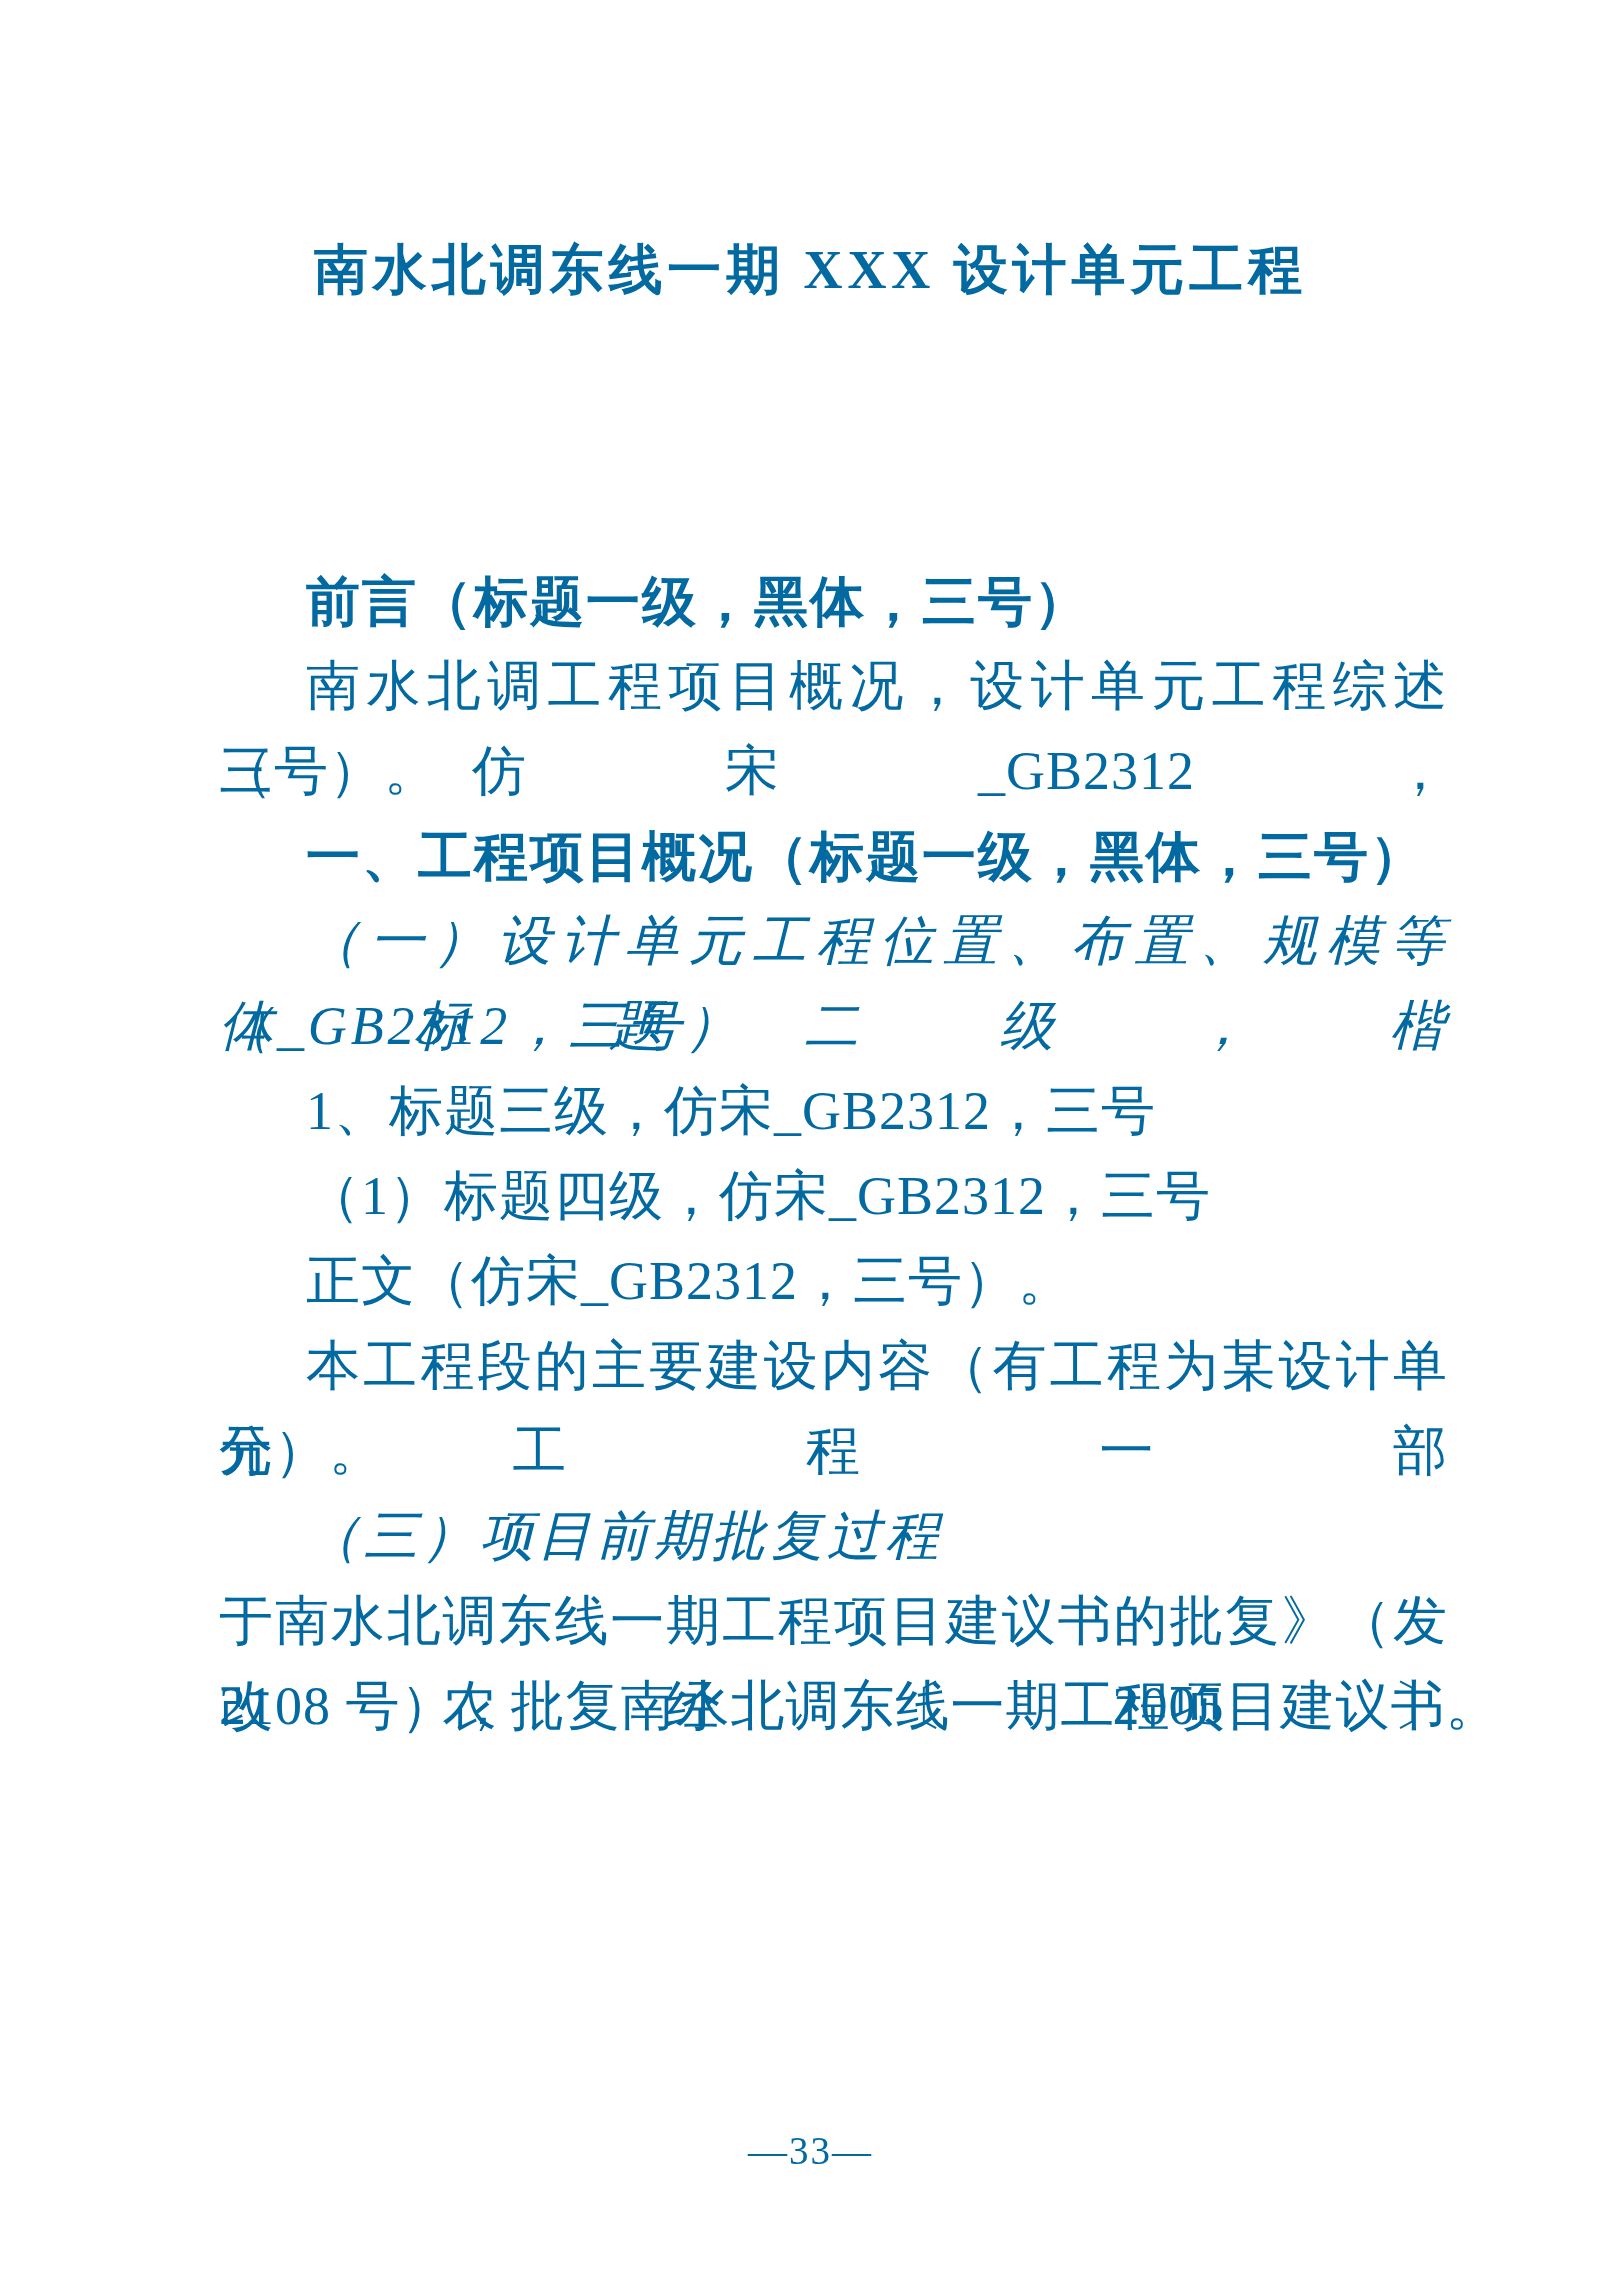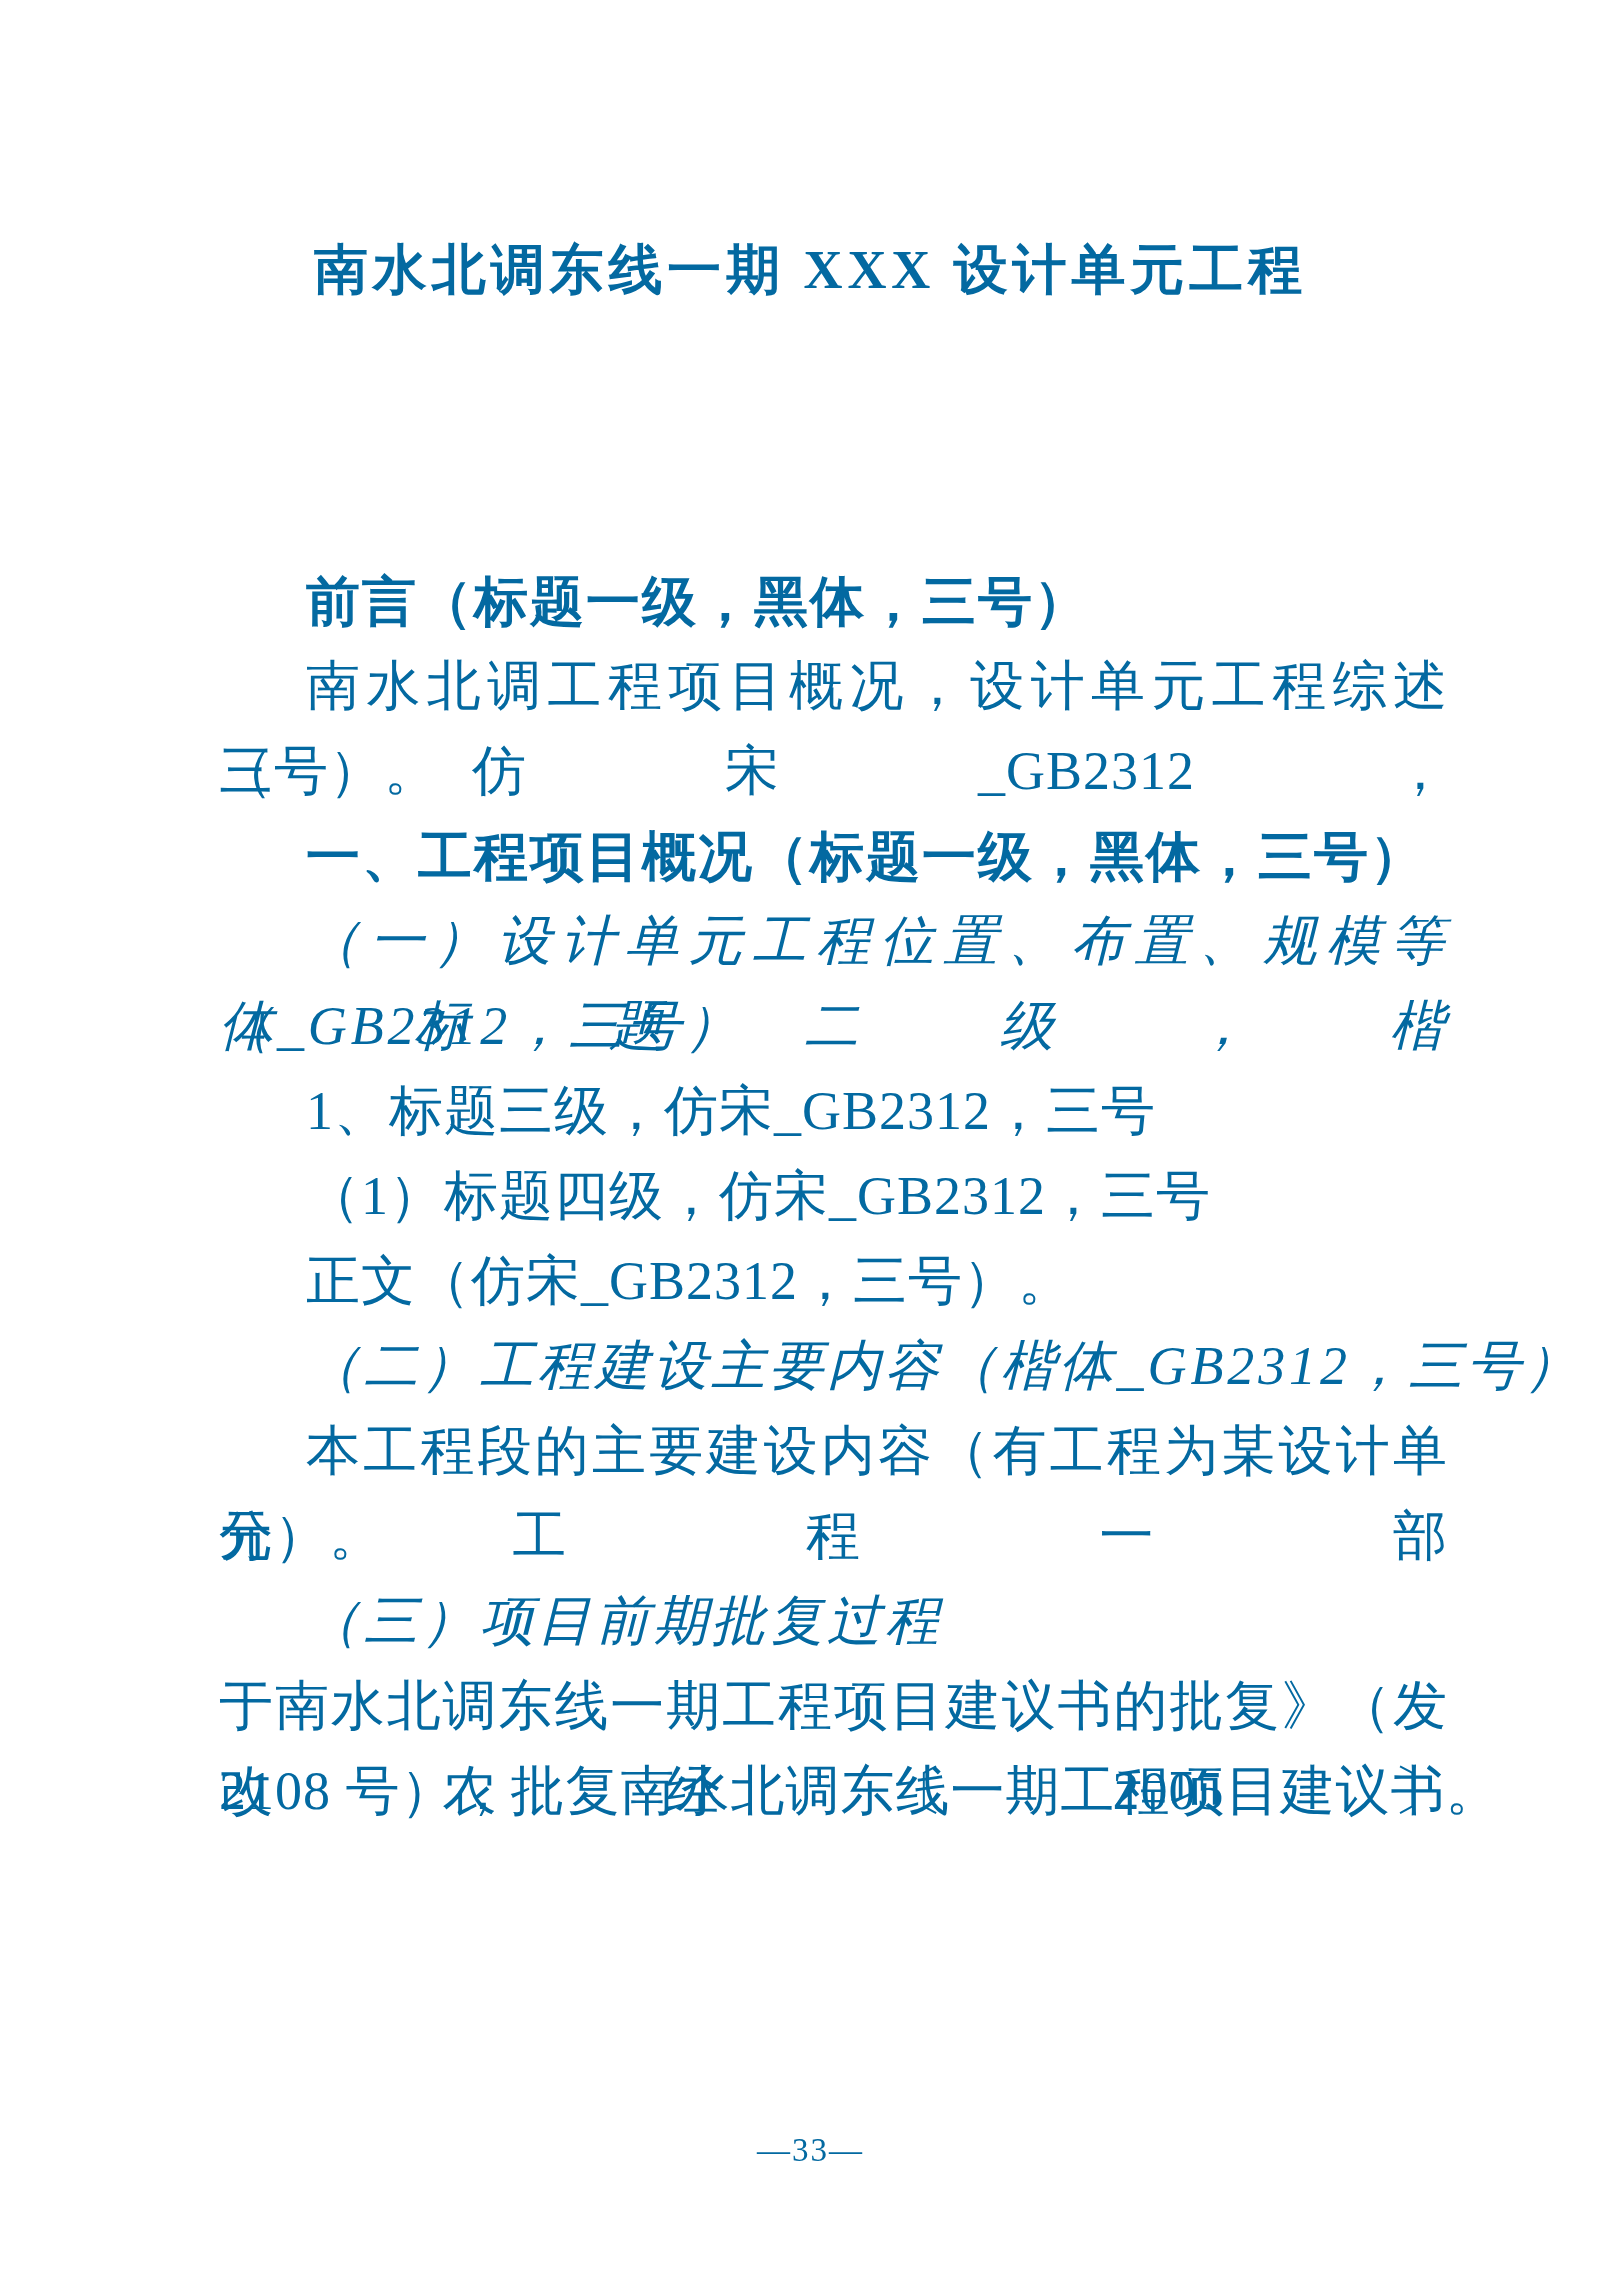--- a/index.html
+++ b/index.html
@@ -72,21 +72,21 @@
     letter-spacing: 3.9px;
   }
   
   .footer {
     position: absolute;
     top: 2129px;
     left: 0;
     width: 100%;
     text-align: center;
     font-family: "Liberation Serif", serif;
-    font-size: 33px;
+    font-size: 39px;
     line-height: 43px;
     letter-spacing: 2px;
   }
 </style>
 </head>
 <body>
 
 <div class="page">
 
   <div class="title-block">
@@ -96,21 +96,20 @@
   <div class="body-col">
     <div class="line st-h1 indent">前言（标题一级，黑体，三号）</div>
     <div class="line st-body fill indent">南水北调工程项目概况，设计单元工程综述（仿宋_GB2312，</div>
     <div class="line st-body">三号）。</div>
     <div class="line st-h1 indent">一、工程项目概况（标题一级，黑体，三号）</div>
     <div class="line st-kai fill indent">（一）设计单元工程位置、布置、规模等（标题二级，楷</div>
     <div class="line st-kai">体_GB2312，三号）</div>
     <div class="line st-body indent">1、标题三级，仿宋_GB2312，三号</div>
     <div class="line st-body indent">（1）标题四级，仿宋_GB2312，三号</div>
     <div class="line st-body indent">正文（仿宋_GB2312，三号）。</div>
-    <div class="line st-kai indent">（二）工程建设主要内容（楷体_GB2312，三号）</div>
     <div class="line st-body fill indent">本工程段的主要建设内容（有工程为某设计单元工程一部</div>
     <div class="line st-body">分）。</div>
     <div class="line st-kai indent">（三）项目前期批复过程</div>
     <div class="line st-body fill">于南水北调东线一期工程项目建议书的批复》（发改农经〔2005〕</div>
     <div class="line st-body">2108 号），批复南水北调东线一期工程项目建议书。</div>
   </div>
 
   <div class="footer">—33—</div>
 
 </div>

